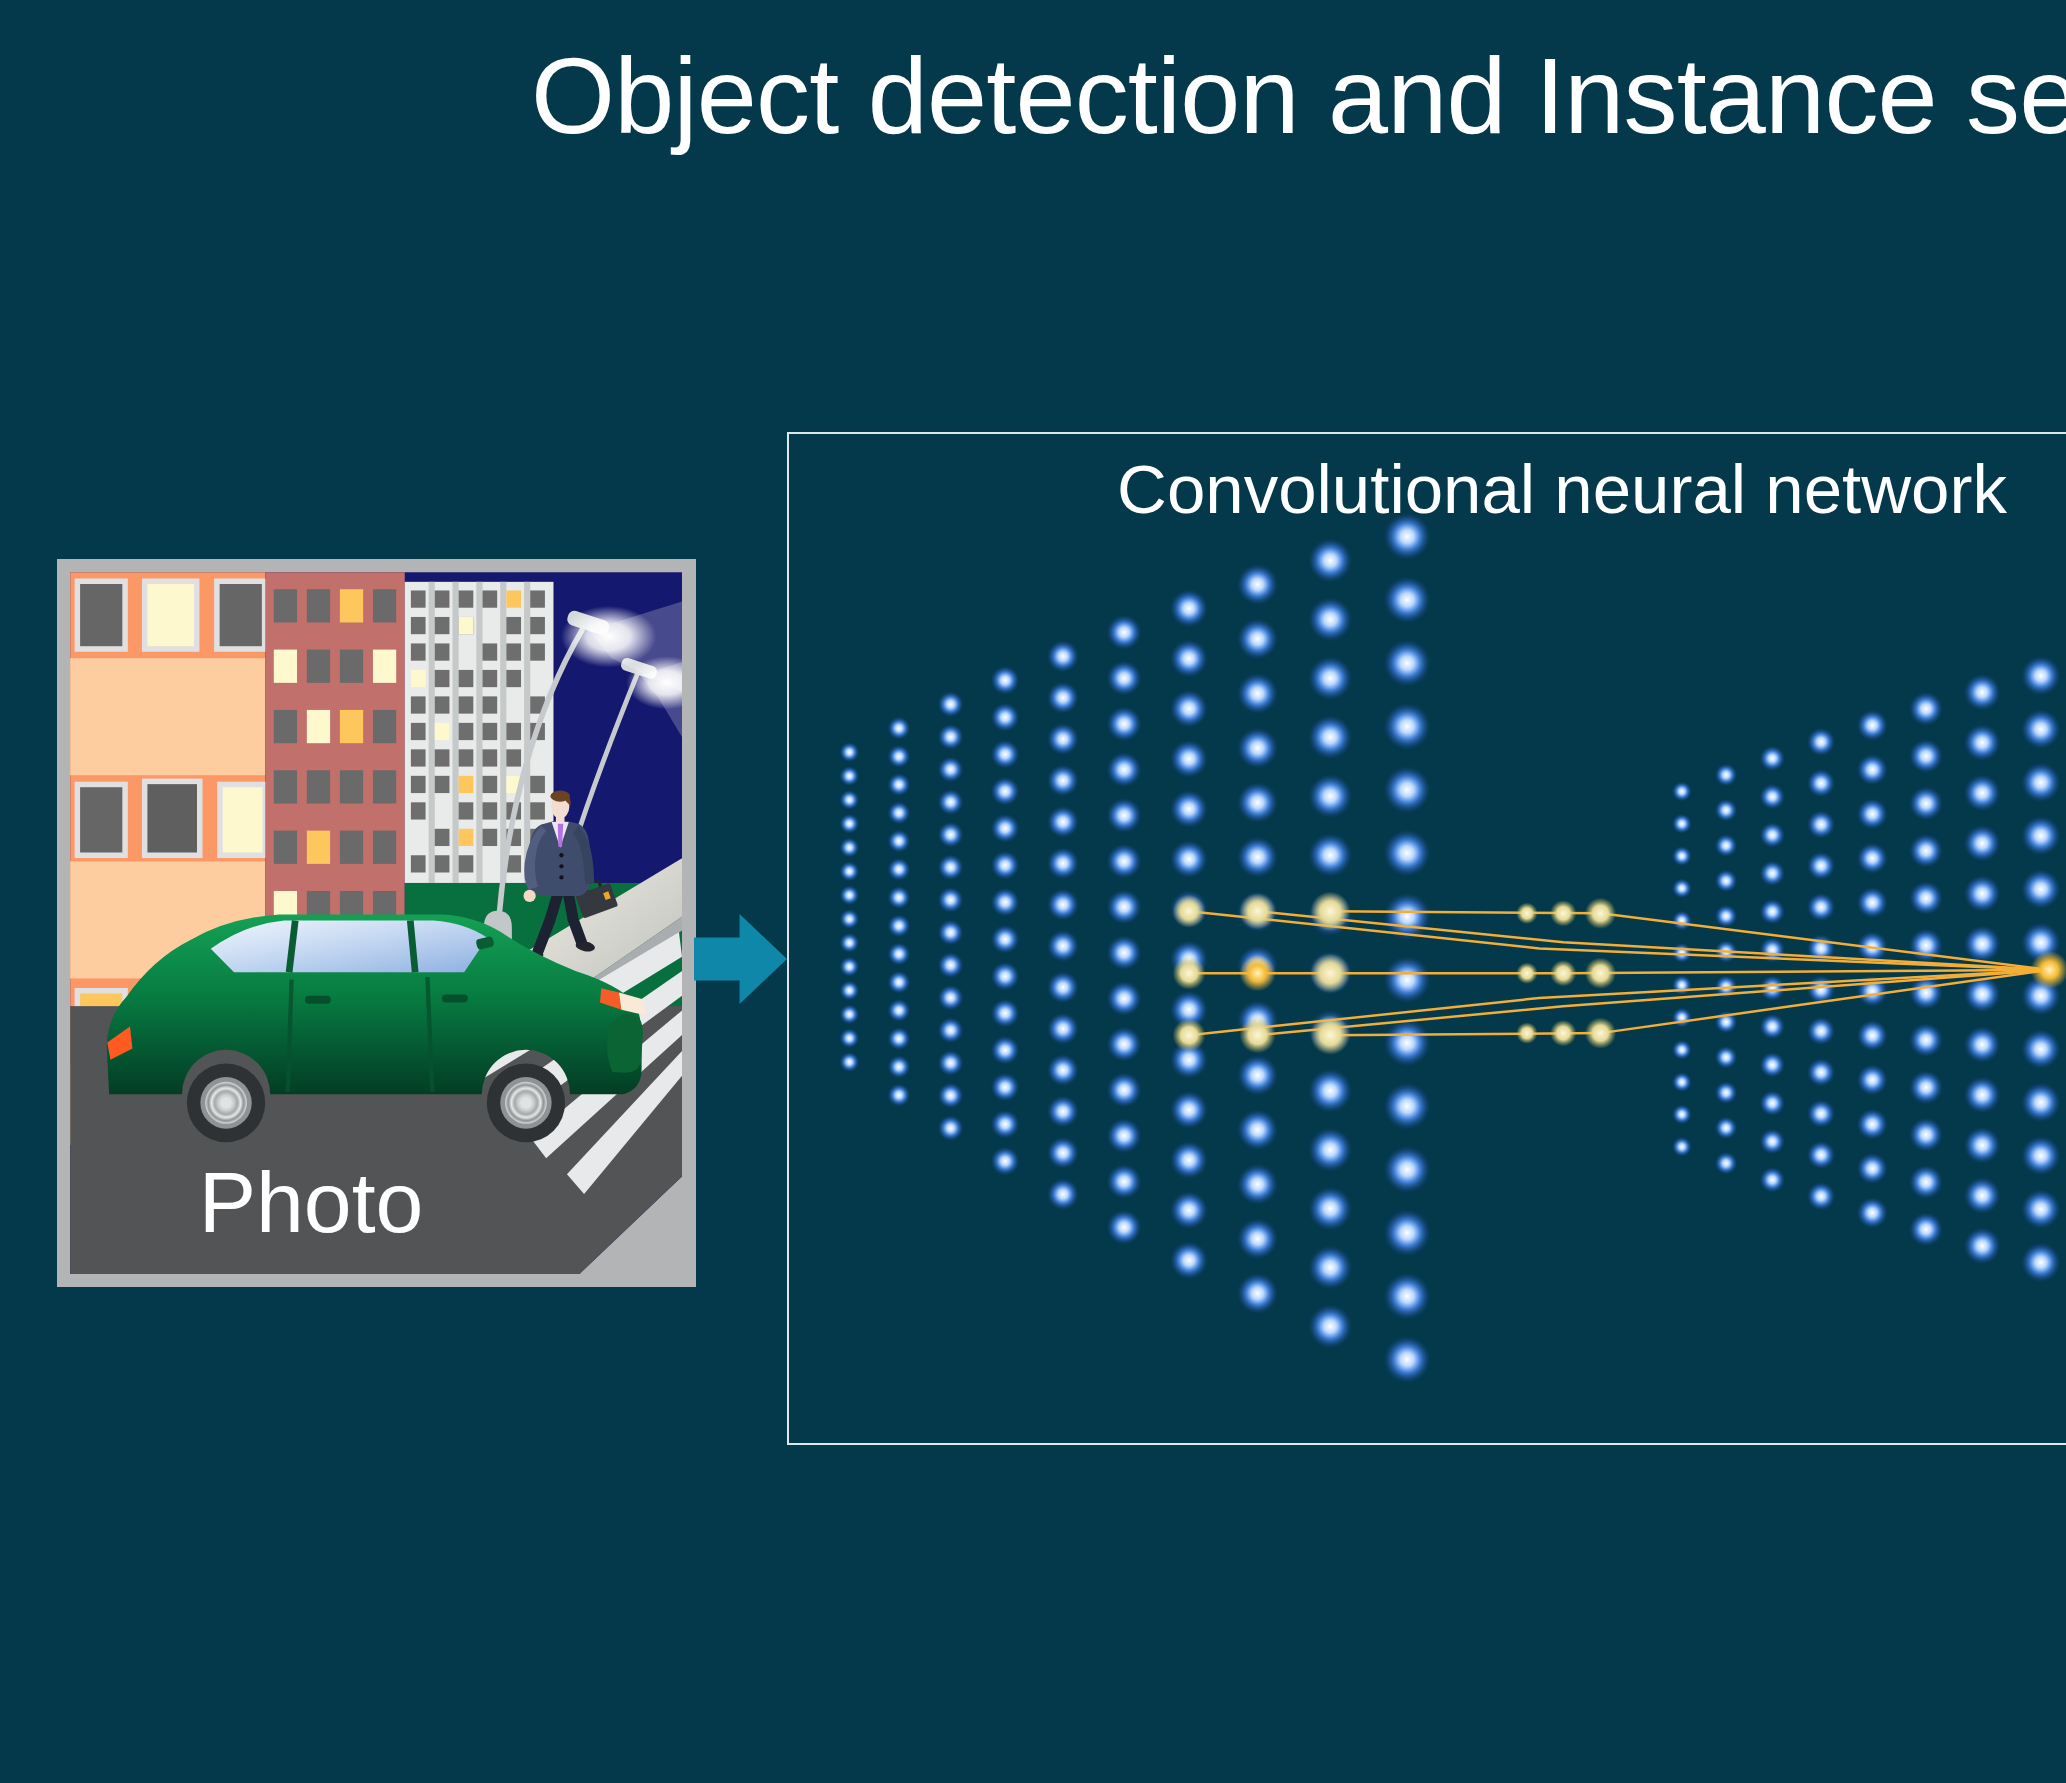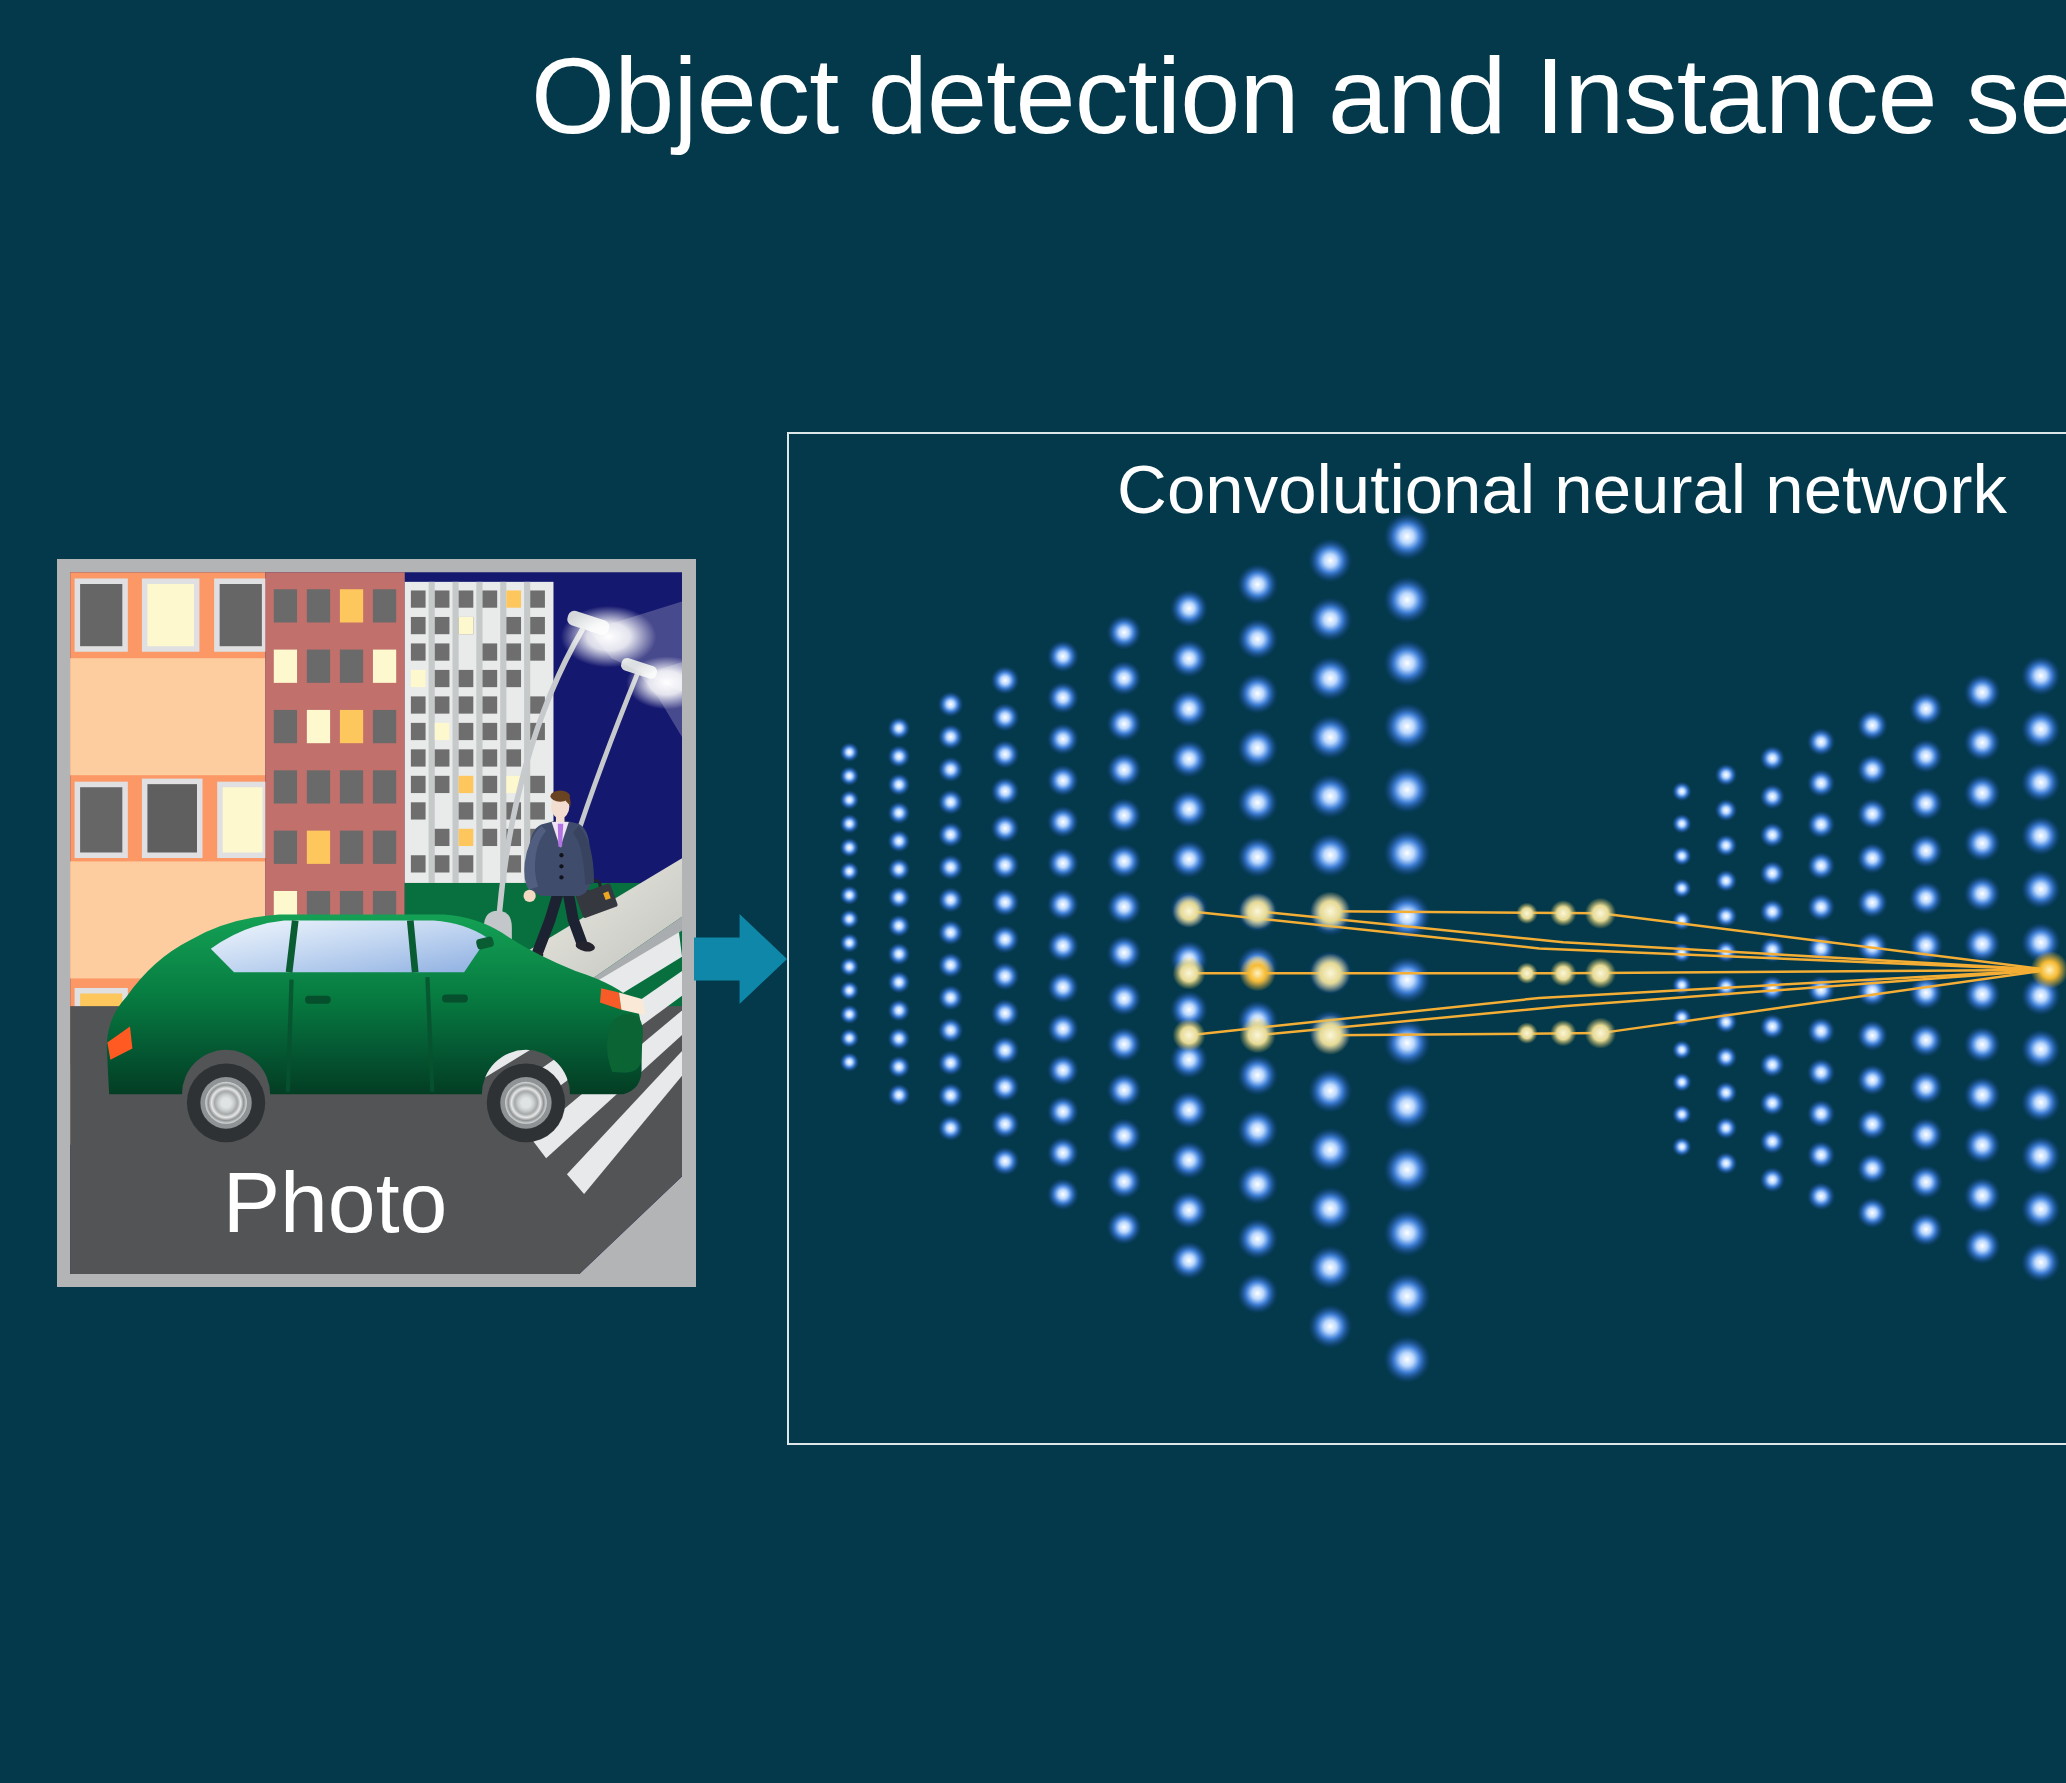--- a/index.html
+++ b/index.html
@@ -4,21 +4,21 @@
 <style>
   html,body{margin:0;padding:0;width:3306px;height:1784px;overflow:hidden;
     background:var(--bg,#03394b);font-family:"Liberation Sans",sans-serif;}
   .abs{position:absolute;}
   #page-title{left:475px;top:33px;width:2186px;text-align:center;
     font-size:108px;color:#fff;letter-spacing:-0.8px;white-space:nowrap;}
   
   #photo-panel{left:57px;top:559px;width:639px;height:728px;background:var(--frame,#b2b4b6);}
   #photo-panel svg{position:absolute;left:13.2px;top:13.2px;width:612px;height:702px;
     clip-path:polygon(0 0,100% 0,100% calc(100% - 98px),calc(100% - 103px) 100%,0 100%);}
-  #photo-label{left:57px;top:1153px;width:508px;text-align:center;font-size:86px;color:#fff;padding-left:24px;}
+  #photo-label{left:57px;top:1153px;width:508px;text-align:center;font-size:86px;color:#fff;}
   
   #cnn-panel{left:787px;top:432px;width:1422px;height:1013px;border:2.5px solid var(--border,#dce7ea);box-sizing:border-box;}
   #cnn-title{left:787px;top:450px;width:1422px;text-align:center;padding-left:128px;box-sizing:border-box;
     font-size:69px;color:#fff;white-space:nowrap;}
   #cnn-viz{position:absolute;left:787px;top:432px;width:1422px;height:1013px;}
   
   .flow-arrow{width:93px;height:90px;background:var(--arrow,#0e87a8);
     clip-path:polygon(0% 26%,49% 26%,49% 0%,100% 50%,49% 100%,49% 74%,0% 74%);}
   #overlay{position:absolute;left:0;top:0;width:3306px;height:1784px;pointer-events:none;}
 </style>

